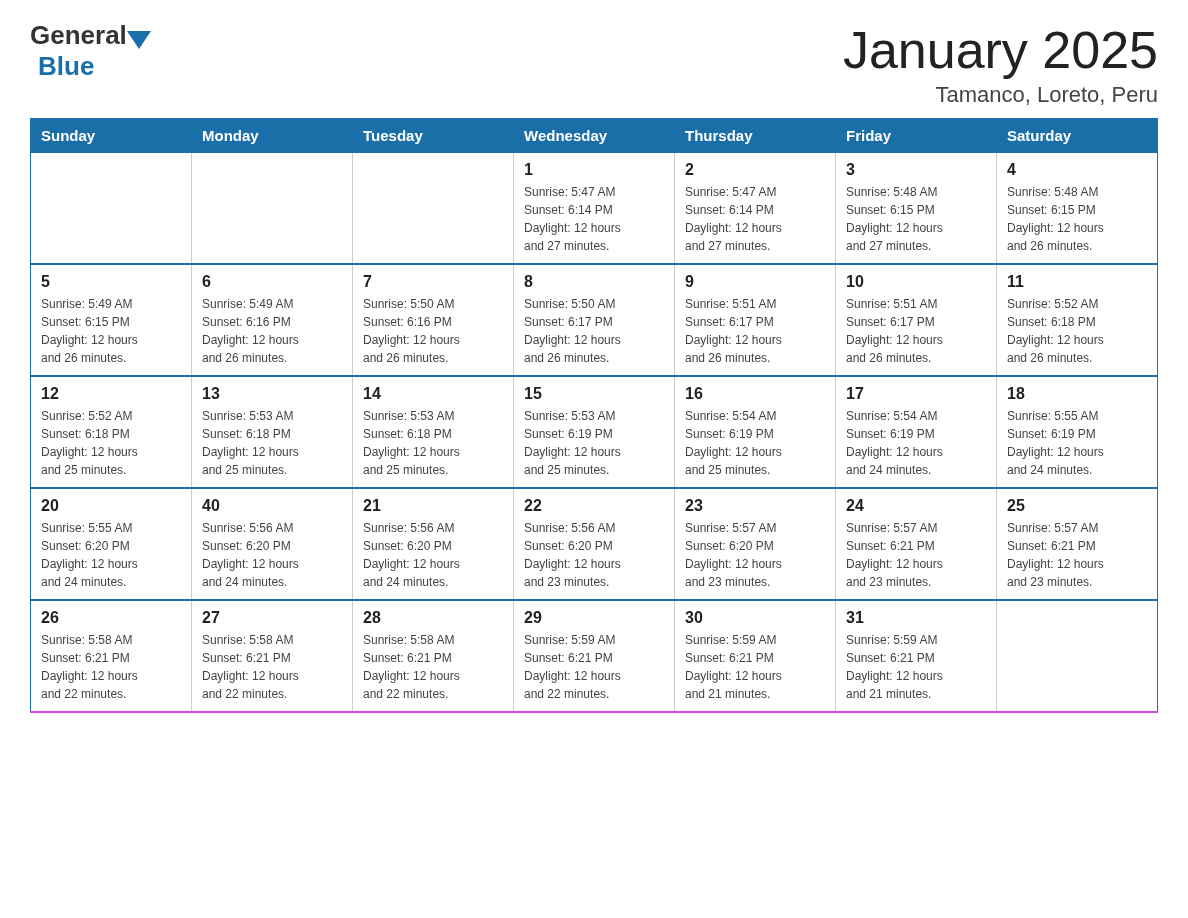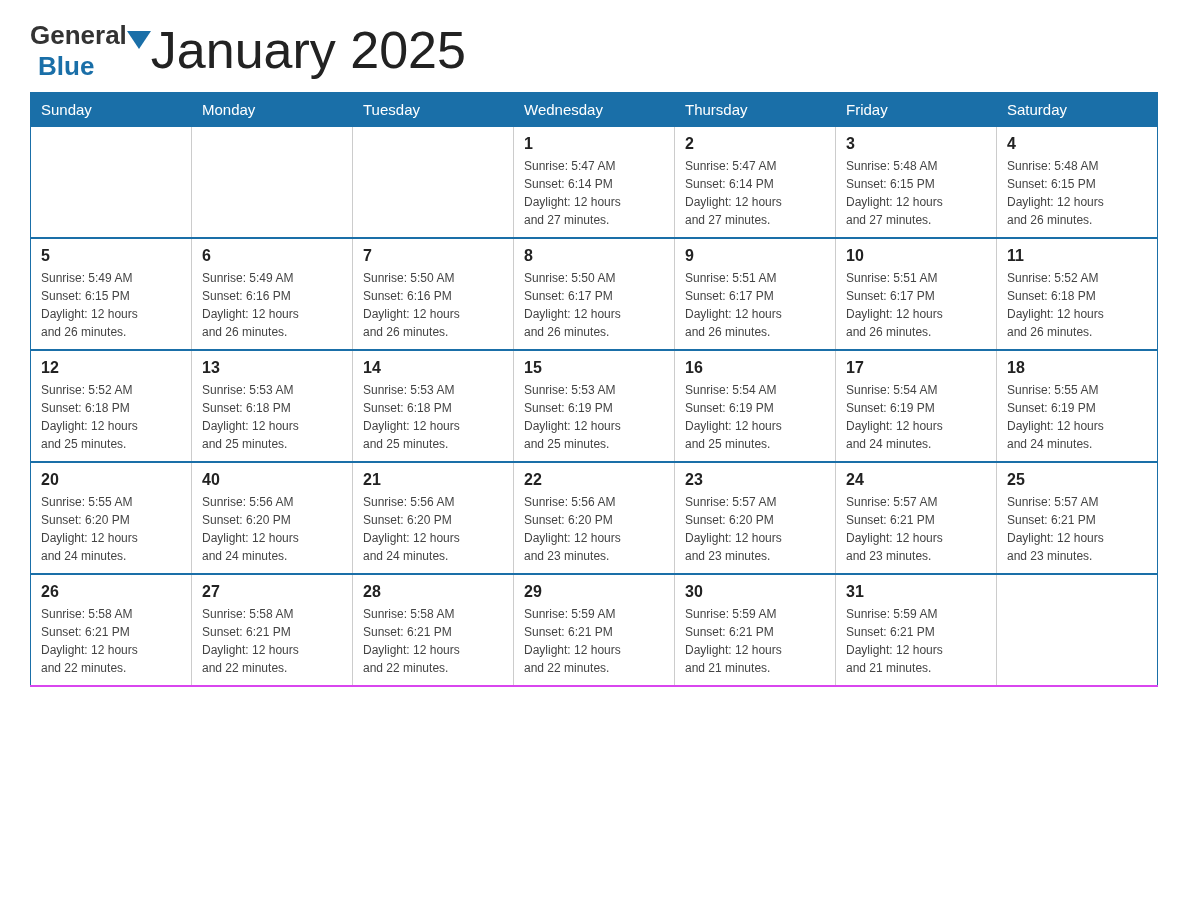--- a/index.html
+++ b/index.html
@@ -5,20 +5,21 @@
     * { box-sizing: border-box; margin: 0; padding: 0; }
     body {
       font-family: Arial, sans-serif;
       background: #fff;
       padding: 20px 30px;
       width: 1188px;
       min-height: 918px;
     }
     .header {
       display: flex;
+      justify-content: space-between;
       align-items: flex-start;
       margin-bottom: 10px;
     }
     .logo-text-general {
       font-size: 26px;
       font-weight: bold;
       color: #333;
     }
     .logo-arrow {
       width: 0;
@@ -50,21 +51,21 @@
       width: 100%;
       border-collapse: collapse;
       margin-top: 8px;
     }
     .calendar thead tr {
       background-color: #1a6fa8;
     }
     .calendar thead th {
       color: #fff;
       font-size: 15px;
-      font-weight: normal;
+      font-weight: bold;
       padding: 8px 10px;
       text-align: left;
       border: 1px solid #1a6fa8;
       width: calc(100% / 7);
       margin-top: 16px;
     }
     .calendar tbody tr {
       border-bottom: 2px solid #1a6fa8;
     }
     .calendar tbody td {
@@ -122,20 +123,21 @@
     <div class="logo-line1">
       <span class="logo-text-general">General</span>
       <div class="logo-arrow"></div>
     </div>
     <div class="logo-line2">
       <span class="logo-blue">Blue</span>
     </div>
   </div>
   <div class="title-block">
     <div class="calendar-title">January 2025</div>
+    <div class="calendar-subtitle">Tamanco, Loreto, Peru</div>
   </div>
 </div>
 
 <table class="calendar">
   <thead>
     <tr>
     <th>Sunday</th>
         <th>Monday</th>
         <th>Tuesday</th>
         <th>Wednesday</th>

